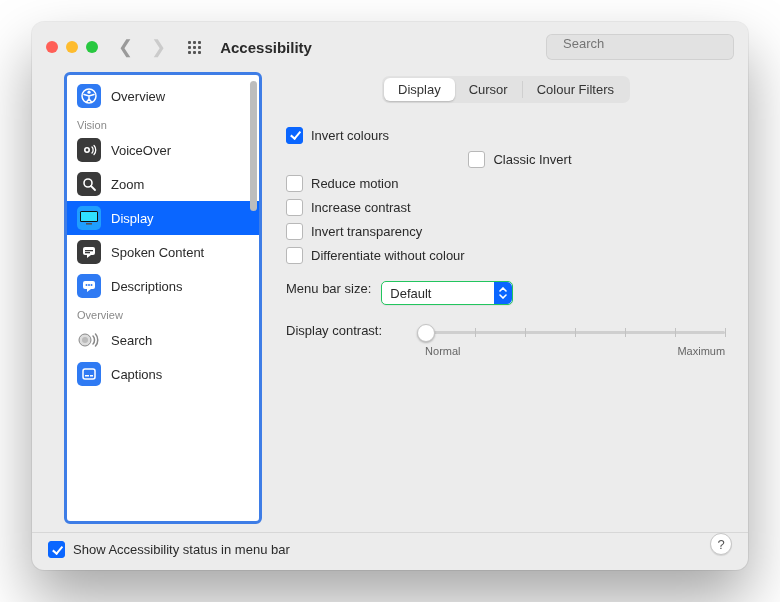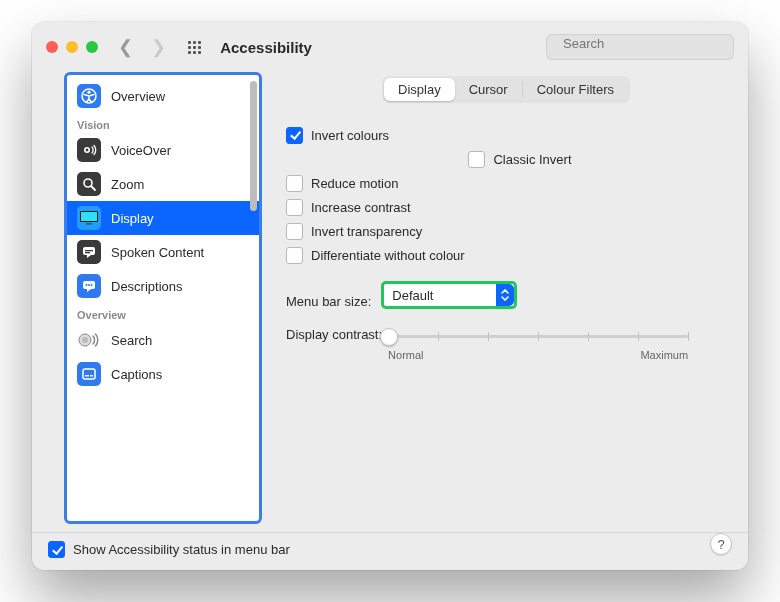--- a/index.html
+++ b/index.html
@@ -43,48 +43,48 @@
   .body{flex:1;display:flex;gap:18px;padding:0 16px 8px 32px;min-height:0;}
   .sidebar{
     width:192px;flex:none;border:3px solid var(--focus);border-radius:6px;
     background:var(--sidebar-bg);overflow:hidden;display:flex;position:relative;
   }
   .sb-list{flex:1;overflow:auto;padding-top:4px;}
   .sb-item{display:flex;align-items:center;gap:10px;height:34px;padding:0 10px;}
   .sb-item .ic{width:24px;height:24px;border-radius:5px;display:flex;align-items:center;justify-content:center;flex:none;color:#fff;font-size:14px;}
   .sb-item .lbl{font-size:13px;}
   .sb-item.selected{background:var(--sel);color:var(--sel-text);}
-  .sb-group{font-size:11px;color:var(--text-mute);padding:6px 10px 2px 10px;font-weight:700;}
+  .sb-group{font-size:11px;color:var(--text-mute);padding:6px 10px 2px 10px;font-weight:400;}
   .sb-scroll{position:absolute;right:2px;top:6px;width:7px;height:130px;background:#bdbdbd;border-radius:4px;}
   
   .ic.blue{background:#2f7af3;}
   .ic.dark{background:#3a3a3a;}
   .ic.audio{background:transparent;color:#555;}
   .ic.green{background:#27b84c;}
   .ic.blue-lt{background:#2f7af3;}
 
   .main{flex:1;display:flex;flex-direction:column;padding-top:4px;min-width:0;}
   .segmented{align-self:center;display:flex;background:#e2e2e2;border-radius:7px;padding:2px;}
   .segmented .seg{padding:4px 14px;border-radius:6px;font-size:13px;color:#333;}
   .segmented .seg.active{background:#fff;box-shadow:0 1px 2px rgba(0,0,0,.2);}
   .segmented .divider{width:1px;background:#cfcfcf;margin:3px 0;}
   .options{margin:20px 0 0 6px;}
   .row{display:flex;align-items:center;gap:8px;height:24px;}
   .row.indent{margin-left:22px;justify-content:center;}
   .chk{width:15px;height:15px;border-radius:3px;border:1px solid #b8b8b8;background:#fff;display:inline-flex;align-items:center;justify-content:center;flex:none;}
   .chk.checked{background:#0a66ff;border-color:#0a66ff;}
   .chk.checked:after{content:"";width:4px;height:8px;border:solid #fff;border-width:0 2px 2px 0;transform:rotate(40deg) translateY(-1px);}
   .label{font-size:13px;}
-  .menubar{display:flex;align-items:flex-end;gap:10px;margin-top:14px;}
-  .select{display:flex;align-items:center;justify-content:space-between;background:#fff;border:3px solid #22c55e;border-radius:5px;height:22px;font-size:13px;min-width:130px;box-shadow:0 1px 1px rgba(0,0,0,.05);}
+  .menubar{display:flex;align-items:flex-start;gap:10px;margin-top:14px;}
+  .select{display:flex;align-items:center;justify-content:space-between;background:#fff;border:1px solid #22c55e;border-radius:5px;height:22px;font-size:13px;min-width:130px;box-shadow:0 1px 1px rgba(0,0,0,.05);}
   .select .val{padding:0 8px;}
   .select .btn{width:18px;height:100%;background:#0a66ff;border-radius:0 5px 5px 0;display:flex;flex-direction:column;align-items:center;justify-content:center;gap:0;color:#fff}
   .select .btn svg{width:8px;height:6px;display:block;}
   .slider-row{margin-top:18px;display:flex;align-items:flex-start;gap:6px;}
-  .slider-wrap{flex:1;max-width:300px;}
+  .slider-wrap{flex:1;max-width:300px;margin-left:37px;}
   .slider{position:relative;height:18px;}
   .track{position:absolute;top:8px;left:0;right:0;height:3px;background:#cfcfcf;border-radius:2px;}
   .ticks{position:absolute;top:5px;left:0;right:0;height:9px;}
   .ticks i{position:absolute;top:0;width:1px;height:9px;background:var(--tick);}
   .knob{position:absolute;top:1px;left:-8px;width:16px;height:16px;border-radius:50%;background:#fff;border:1px solid #c4c4c4;box-shadow:0 1px 2px rgba(0,0,0,.25);} 
   .slider-labels{display:flex;justify-content:space-between;font-size:11px;color:#666;margin-top:4px;}
   .footer{display:flex;align-items:center;gap:8px;padding:8px 16px 12px 16px;position:relative;}
   .help{position:absolute;right:16px;bottom:15px;width:20px;height:20px;border-radius:50%;border:1px solid #c6c6c6;background:#fff;display:flex;align-items:center;justify-content:center;font-size:13px;color:#555;box-shadow:0 1px 1px rgba(0,0,0,.1);}
   .hr{height:1px;background:var(--border);margin:0 0 0 0;}
 </style>

